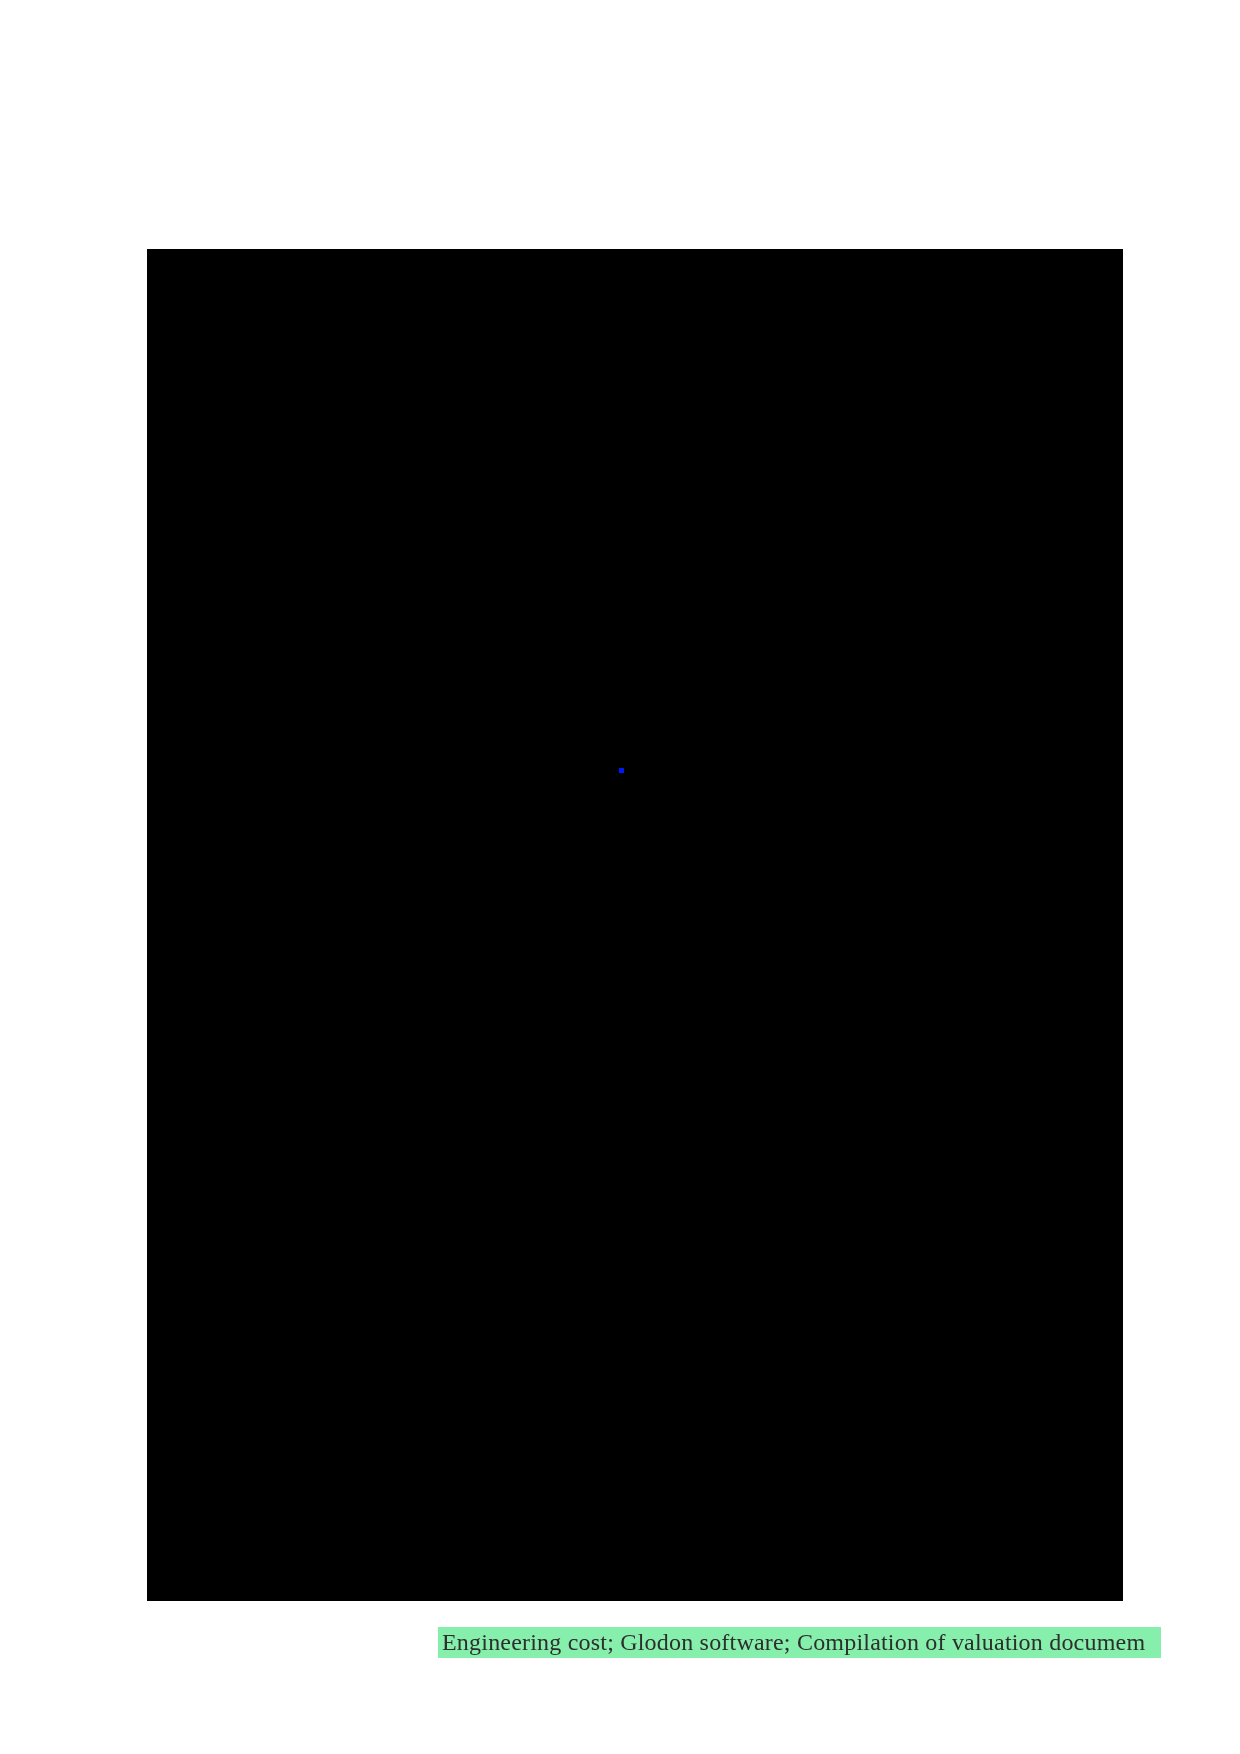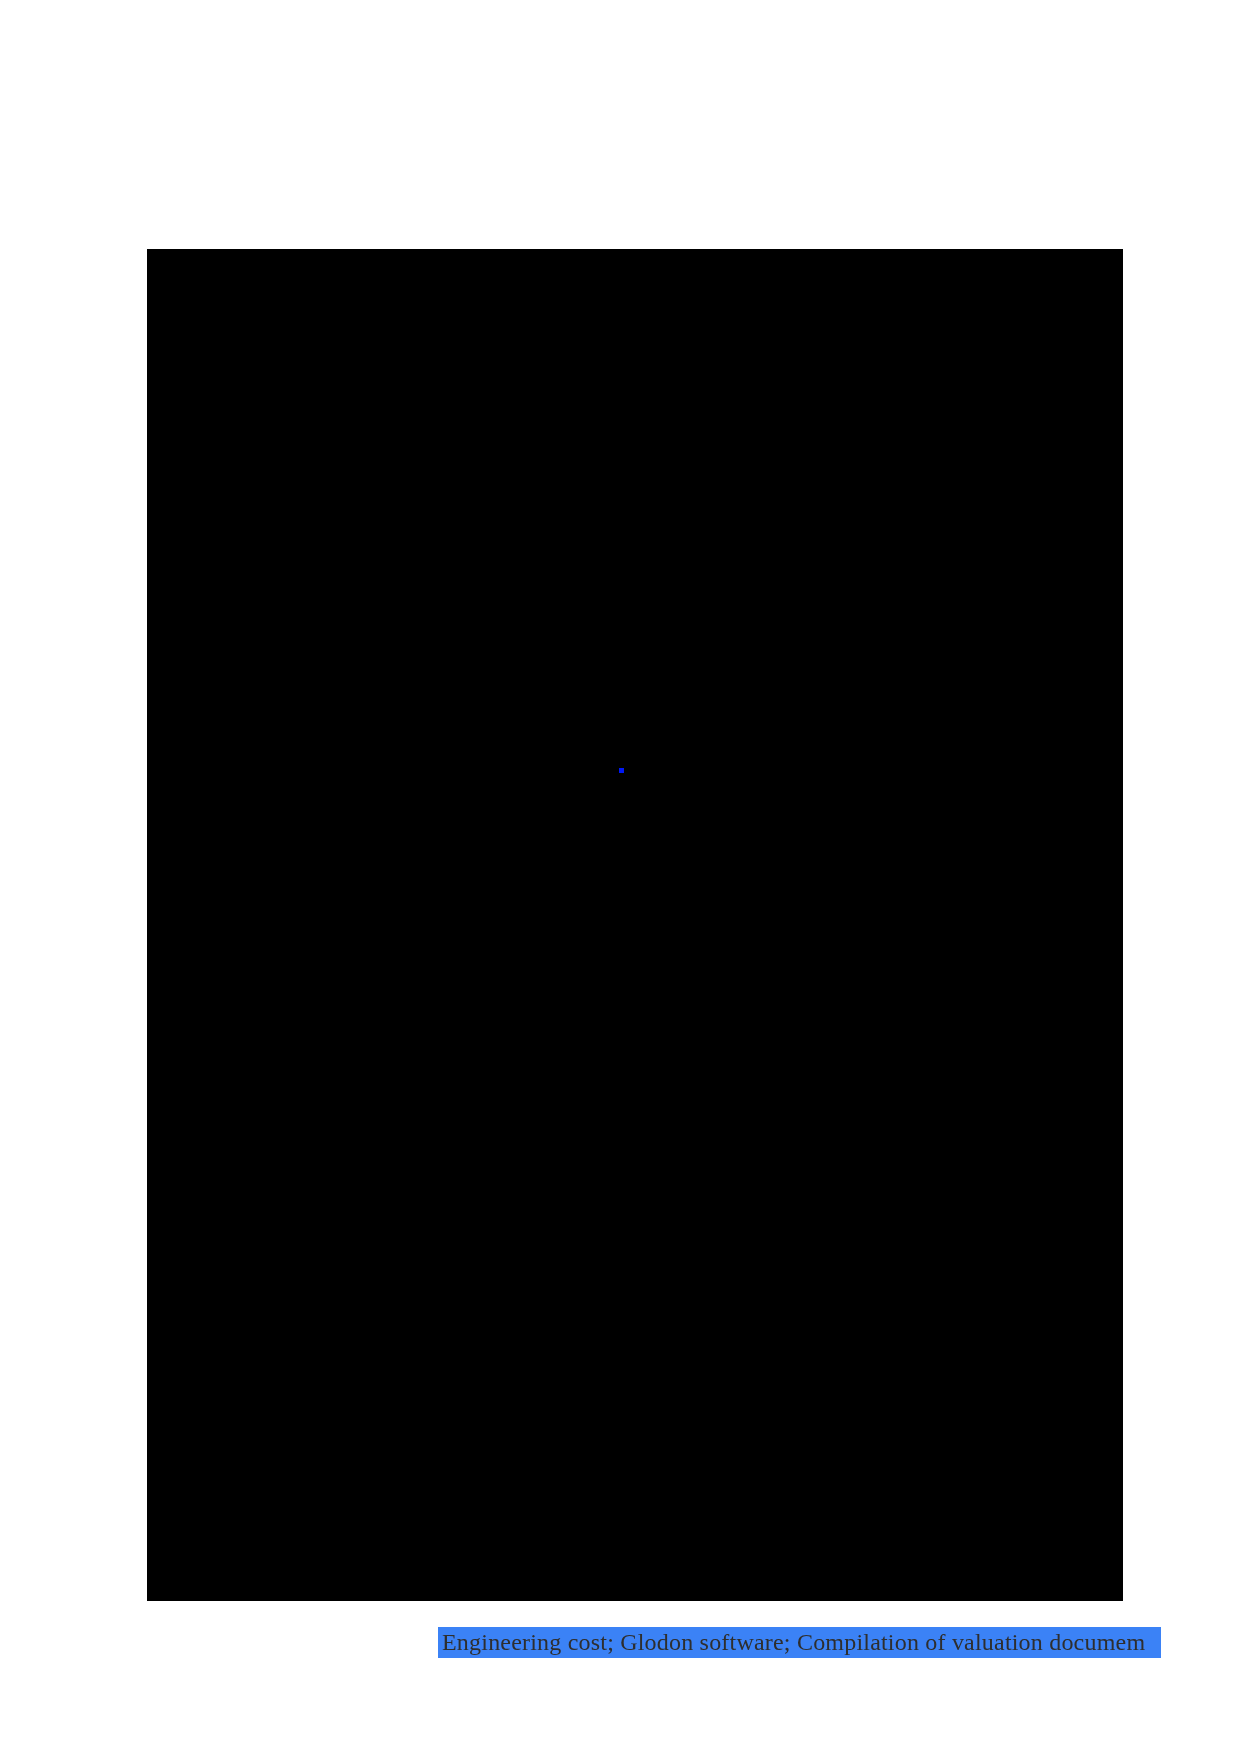--- a/index.html
+++ b/index.html
@@ -53,18 +53,18 @@
 </style>
 </head>
 <body>
 
 <div class="page" style="background-color: rgb(255, 255, 255);">
 
   <div class="redacted-panel" style="background-color: rgb(0, 0, 0);">
 
     <span class="cursor-marker" style="background-color: rgb(0, 24, 245);"></span>
 
-    <div class="keywords-strip" style="background-color: #3b82f6;">
+    <div class="keywords-strip" style="background-color: #86efac;">
       <span class="keywords-text" style="color: rgb(46, 46, 46);">Engineering cost; Glodon software; Compilation of valuation documem</span>
     </div>
 
   </div>
 </div>
 
 </body></html>

